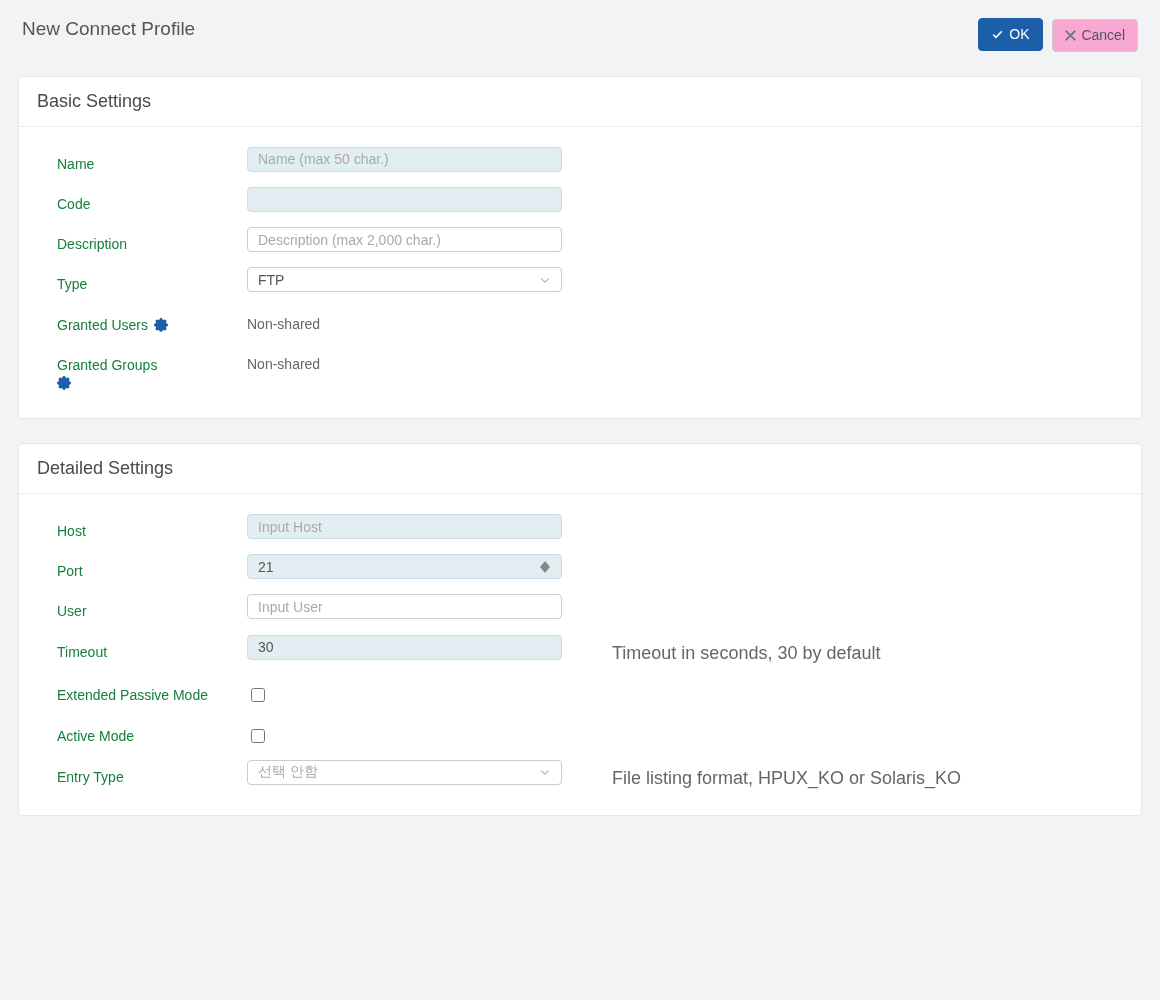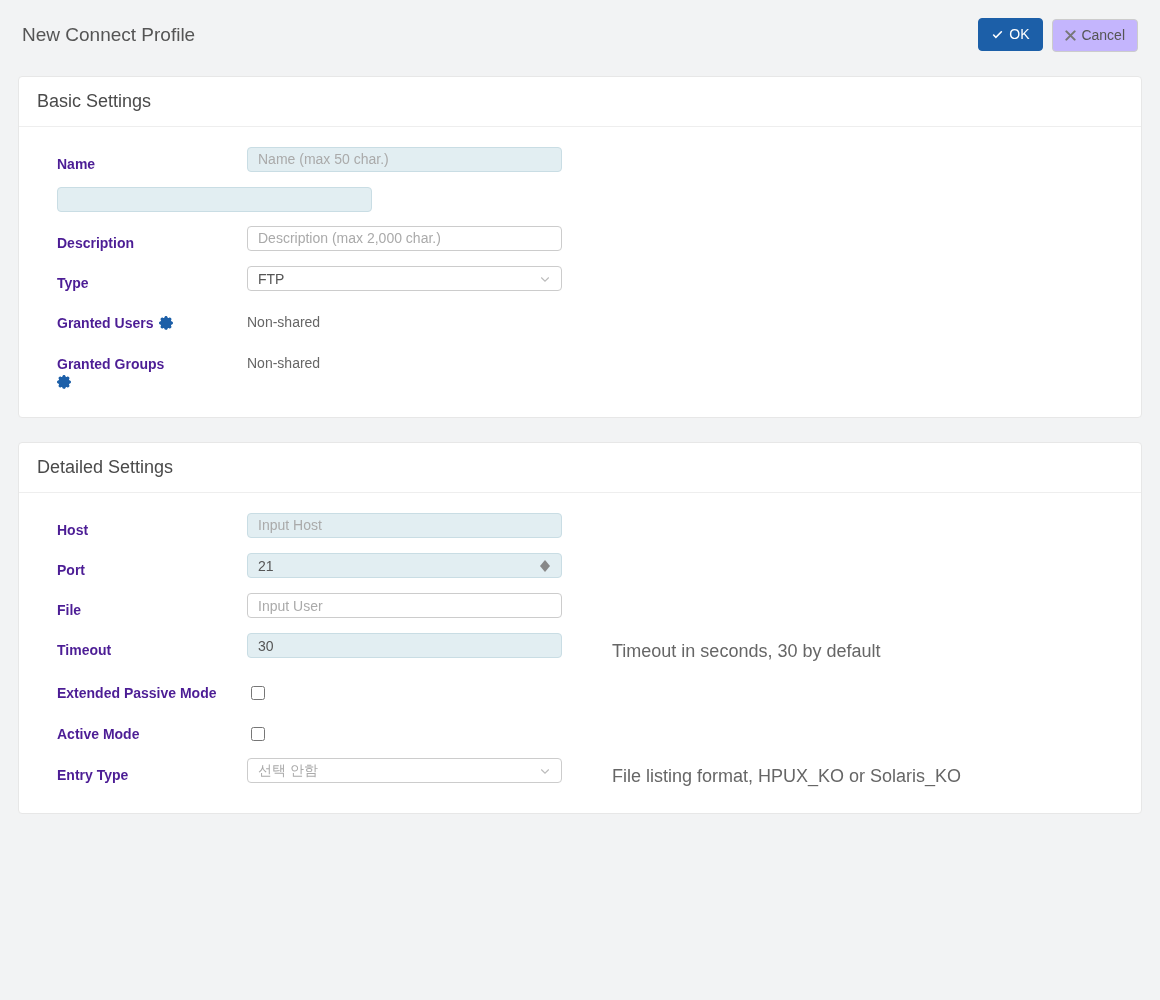--- a/index.html
+++ b/index.html
@@ -11,21 +11,20 @@
     color: #555;
   }
   .page {
     width: 1160px;
     min-height: 1000px;
     padding: 18px;
   }
   .header-row {
     display: flex;
     justify-content: space-between;
-    align-items: center;
     margin-bottom: 24px;
     padding: 0 4px;
   }
   .page-title {
     font-size: 19px;
     color: #555;
     font-weight: 400;
   }
   .btn {
     display: inline-flex;
@@ -37,21 +36,21 @@
     border: 1px solid transparent;
     line-height: 1.2;
   }
   .btn svg { margin-right: 5px; }
   .btn-primary {
     background: #1c5fa8;
     border-color: #1c5fa8;
     color: #fff;
   }
   .btn-default {
-    background: #c4b5fd;
+    background: #f9a8d4;
     border-color: #ccc;
     color: #555;
     margin-left: 6px;
   }
   .panel {
     background: #fff;
     border: 1px solid #e7e7e7;
     border-radius: 4px;
     margin-bottom: 24px;
   }
@@ -65,22 +64,22 @@
     padding: 20px 18px 22px 38px;
   }
   .form-row {
     display: flex;
     align-items: flex-start;
     margin-bottom: 14px;
   }
   .form-label {
     width: 190px;
     padding-top: 8px;
-    font-weight: 700;
-    color: #4c1d95;
+    font-weight: 400;
+    color: #15803d;
     font-size: 14px;
     line-height: 1.3;
   }
   .form-control-wrap {
     width: 315px;
     position: relative;
   }
   .form-help {
     padding-left: 50px;
     padding-top: 8px;
@@ -169,20 +168,21 @@
     <div class="panel-body">
 
       <div class="form-row">
         <div class="form-label">Name</div>
         <div class="form-control-wrap">
           <input class="inp req" type="text" placeholder="Name (max 50 char.)" style="">
         </div>
       </div>
 
       <div class="form-row">
+        <div class="form-label">Code</div>
         <div class="form-control-wrap">
           <input class="inp req" type="text" style="">
         </div>
       </div>
 
       <div class="form-row">
         <div class="form-label">Description</div>
         <div class="form-control-wrap">
           <input class="inp" type="text" placeholder="Description (max 2,000 char.)" style="">
         </div>
@@ -249,21 +249,21 @@
                 <path d="M5 0 L10 6 L0 6 Z" fill="#888"></path>
               </svg>
             <svg width="10" height="6" viewBox="0 0 10 6">
                 <path d="M5 6 L10 0 L0 0 Z" fill="#888"></path>
               </svg>
           </div>
         </div>
       </div>
 
       <div class="form-row">
-        <div class="form-label">File</div>
+        <div class="form-label">User</div>
         <div class="form-control-wrap">
           <input class="inp" type="text" placeholder="Input User" style="">
         </div>
       </div>
 
 
       <div class="form-row">
         <div class="form-label">Timeout</div>
         <div class="form-control-wrap">
           <input class="inp req" type="text" value="30" style="">

